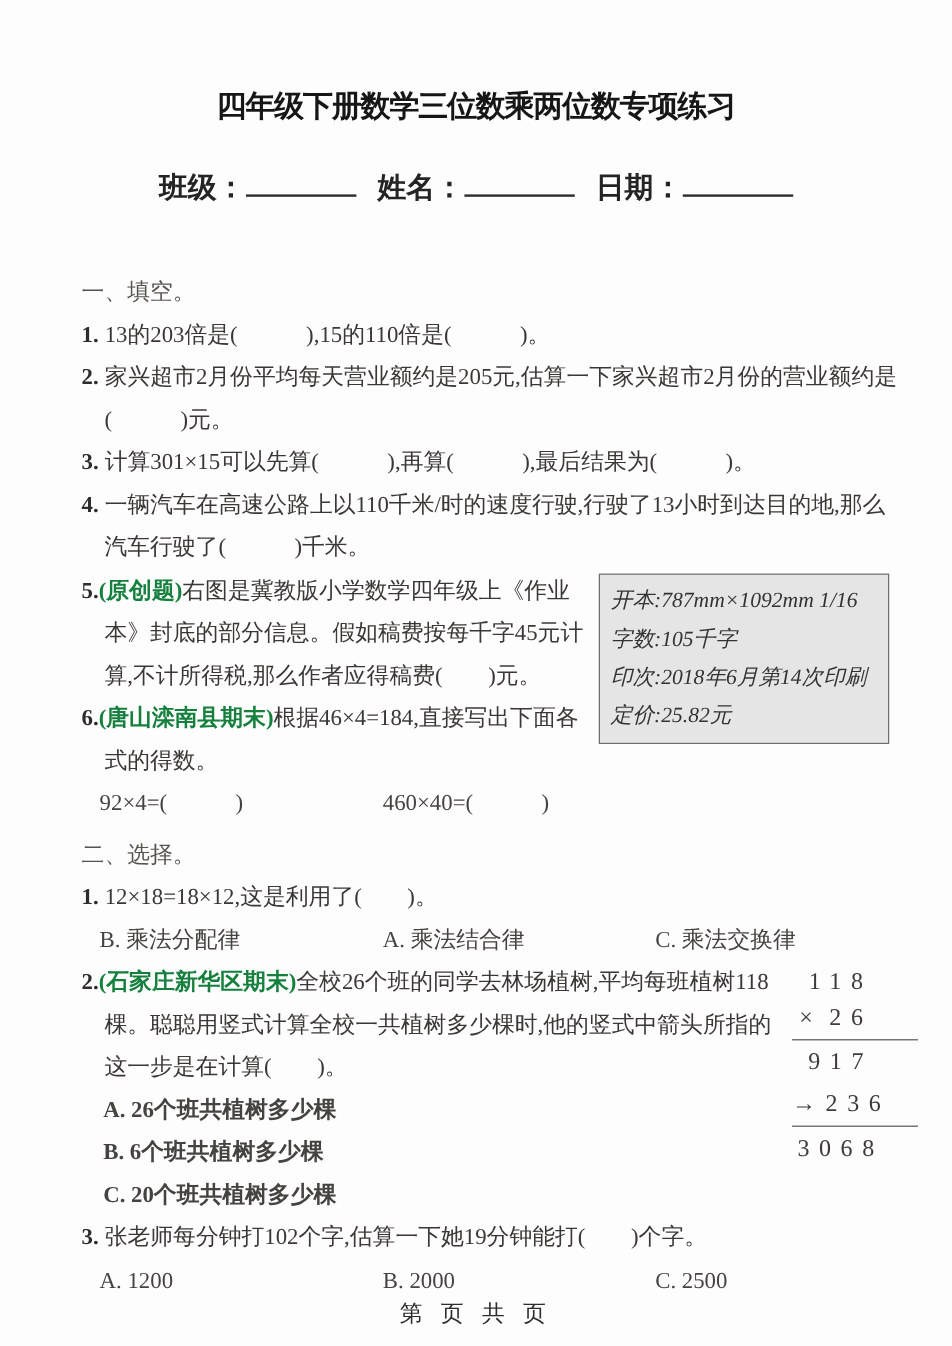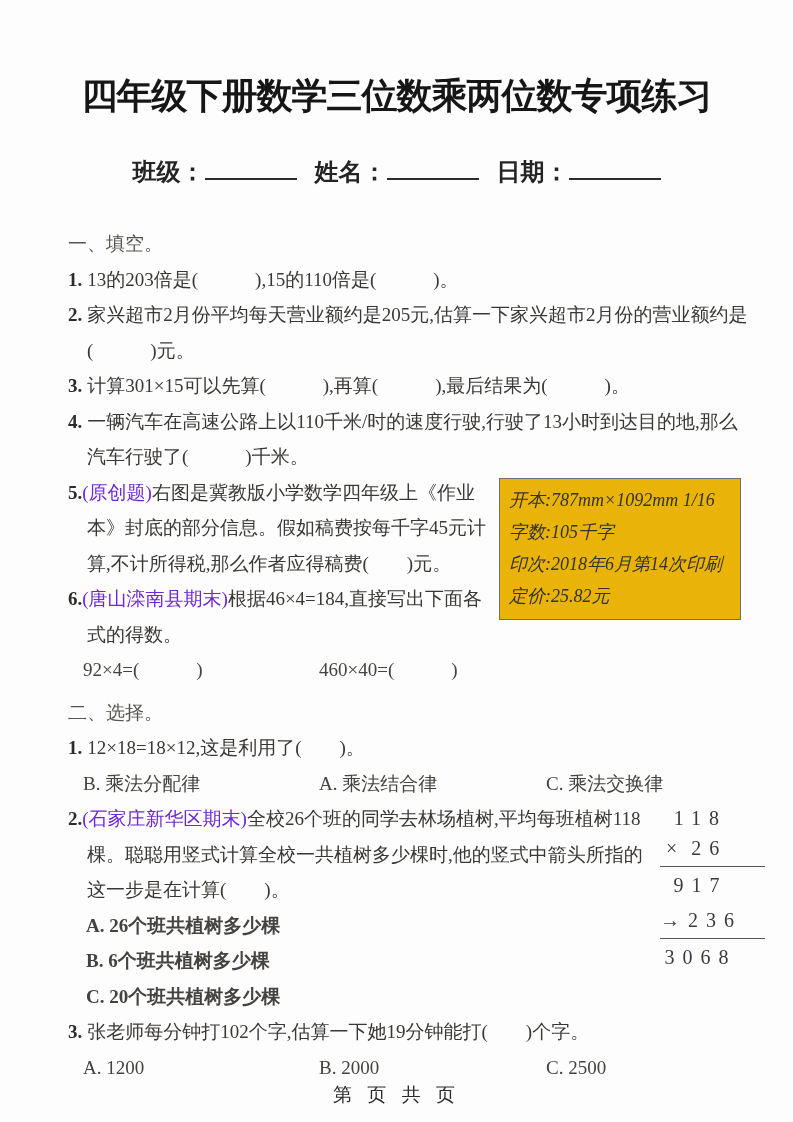--- a/index.html
+++ b/index.html
@@ -5,51 +5,51 @@
   html,body { margin:0; padding:0; background:#ffffff; }
   .page {
     position:relative; width:793px; height:1122px; margin:0 auto;
     background:#fdfdfd; overflow:hidden;
     font-family:"Liberation Serif","DejaVu Serif",serif;
     color:#3a3834;
   }
   .title {
     margin:0; padding-top:72px; text-align:center;
     font-family:"Liberation Sans","DejaVu Sans",sans-serif;
-    font-size:36px; font-weight:900; letter-spacing:-1px; color:#161616;
+    font-size:25px; font-weight:900; letter-spacing:-1px; color:#161616;
     white-space:nowrap;
   }
   .id-line {
     margin-top:35px; text-align:center;
     font-family:"Liberation Sans","DejaVu Sans",sans-serif;
     font-size:24px; font-weight:bold; color:#242424; white-space:nowrap;
   }
   .blank-line {
     display:inline-block; width:92px; height:15px;
     border-bottom:2px solid #2c2c2c; margin-right:18px;
   }
   .blank-line.last { margin-right:0; }
   .content {
     position:absolute; left:68px; top:226px; width:681px;
     font-size:19px; line-height:35.5px;
   }
   .sec-head { color:#56544e; }
   p.q { margin:0; padding-left:19px; text-indent:-19px; }
   .qnum { font-weight:bold; color:#2e2c29; margin-right:5px; }
-  .qtag { font-weight:normal; color:#6d28d9; margin-left:-5px; }
+  .qtag { font-weight:bold; color:#15803d; margin-left:-5px; }
   .row3 {
     display:grid; grid-template-columns:236px 227px auto;
     padding-left:15px; color:#45433f;
   }
   .opt-line { padding-left:18px; color:#45433f;font-weight:bold; }
   .sec2-gap { margin-top:7px; }
   
   .book-box {
     float:right; width:222px; margin:3px 8px 10px 12px; padding:5px 9px 7px 9px;
-    border:1.5px solid #6f6f6f; background:#eab308;
+    border:1.5px solid #6f6f6f; background:#e5e5e5;
     font-style:italic; font-size:18px; line-height:32px; color:#333330;
     white-space:nowrap;
   }
   
   .vmath {
     float:right; width:105px; margin:2px -16px 6px 14px;
     font-size:20px; line-height:30px; color:#3d3b38;
   }
   .vmath .vrow { text-align:center; padding-right:24px; letter-spacing:8px; white-space:nowrap; }
   .vmath .vrow-236 { padding-right:35px; margin-top:5px; }

